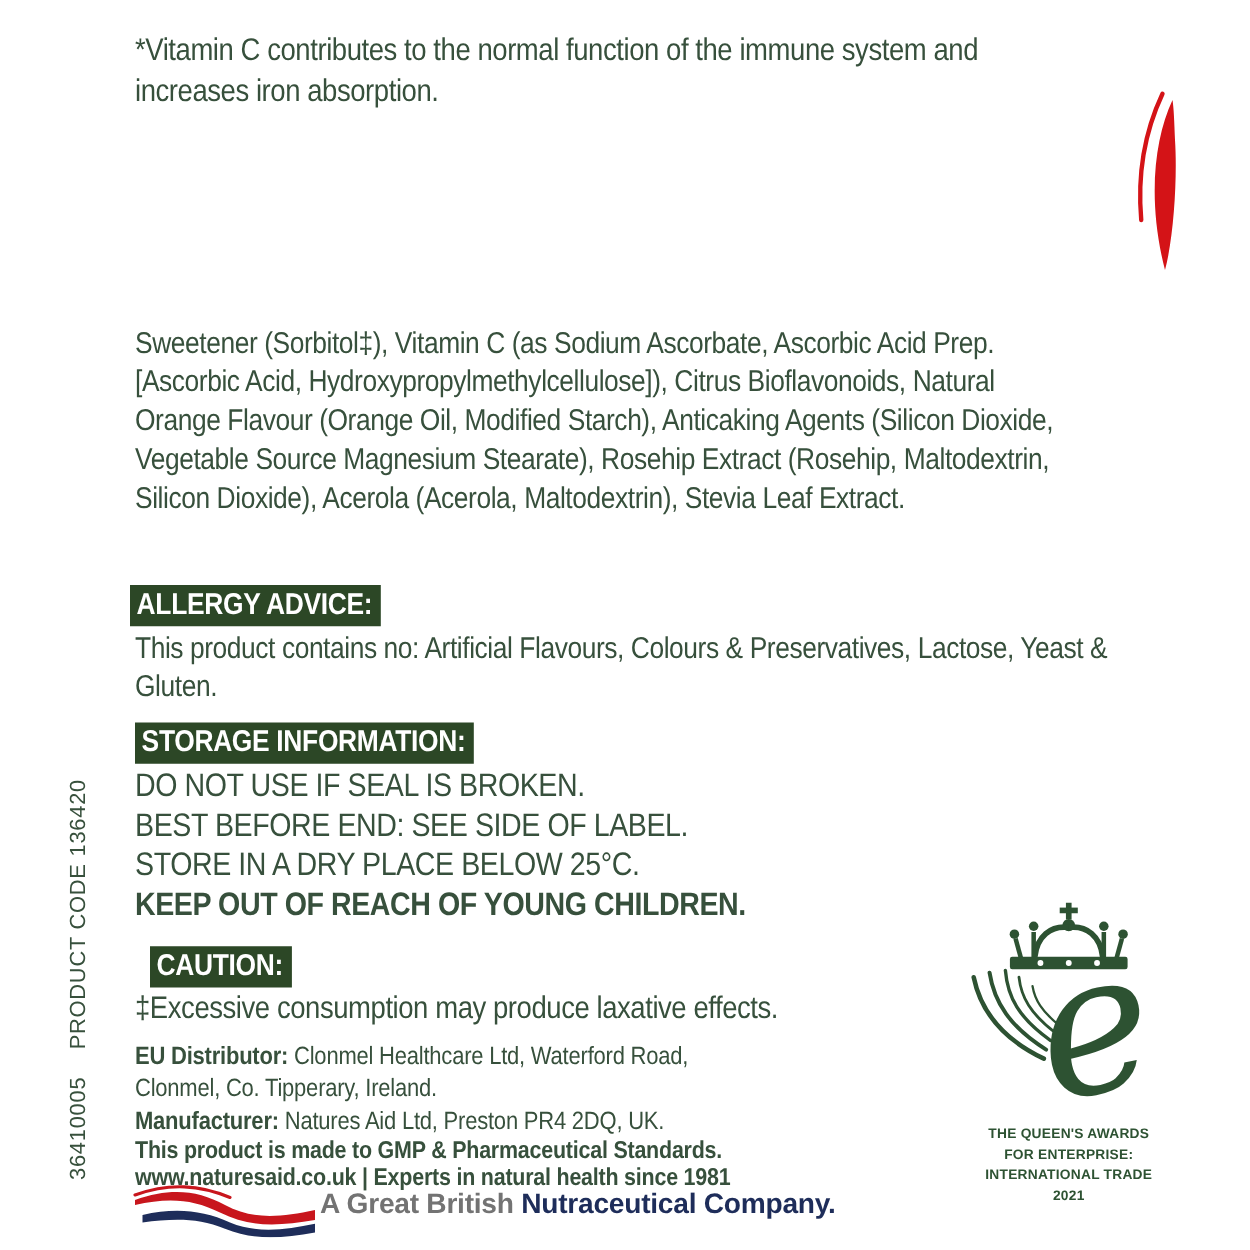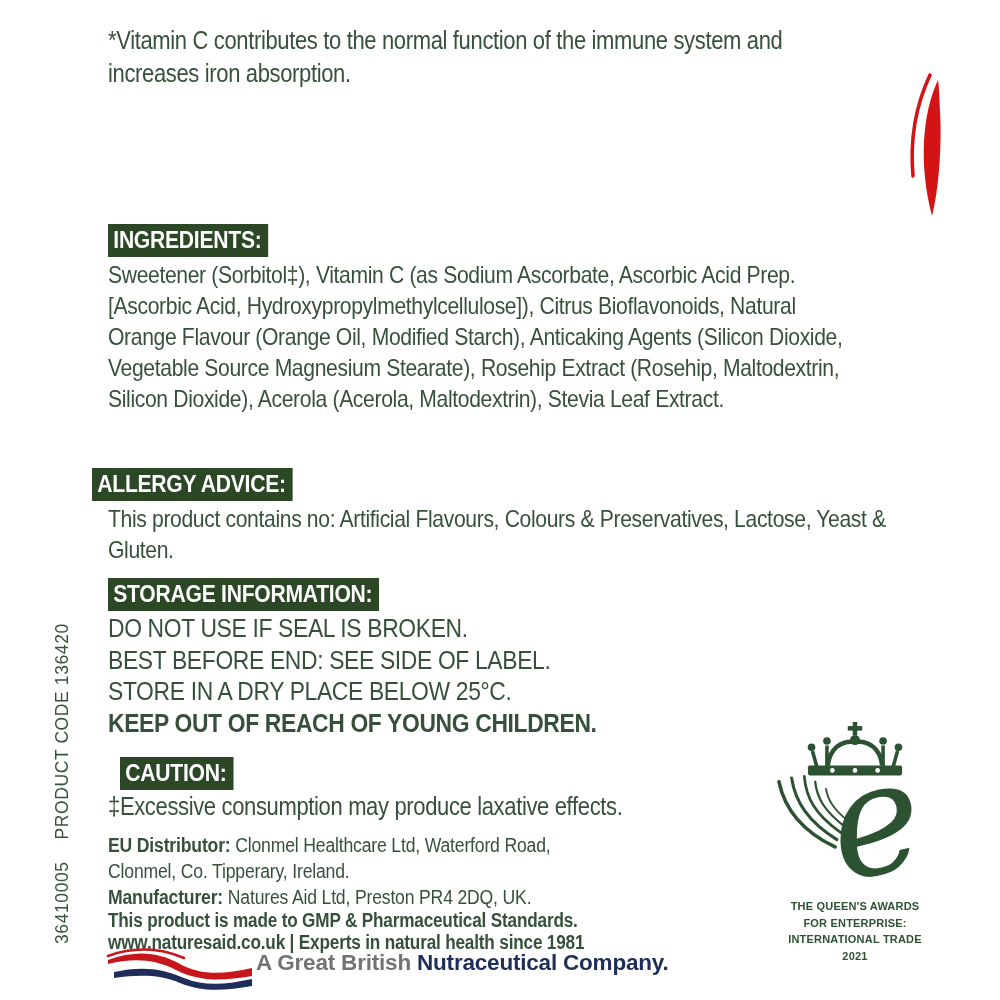--- a/index.html
+++ b/index.html
@@ -34,26 +34,23 @@
   .tag-navy { color:#1e2d5a;text-align:right; }
 </style>
 </head>
 <body>
 
 <div class="stage">
 
   <div class="abs cond body-text" style="left:108px; top:24px; width:820px; font-size:25px; line-height:33px;">*Vitamin C contributes to the normal function of the immune system and increases iron absorption.</div>
 
 
-  <div class="abs" style="left:108px; top:224px;">
-    <span class="heading">INGREDIENTS:</span>
-  </div>
   <div class="abs cond body-text" style="left:108px; top:259px; width:860px;">Sweetener (Sorbitol‡), Vitamin C (as Sodium Ascorbate, Ascorbic Acid Prep. [Ascorbic Acid, Hydroxypropylmethylcellulose]), Citrus Bioflavonoids, Natural Orange Flavour (Orange Oil, Modified Starch), Anticaking Agents (Silicon Dioxide, Vegetable Source Magnesium Stearate), Rosehip Extract (Rosehip, Maltodextrin, Silicon Dioxide), Acerola (Acerola, Maltodextrin), Stevia Leaf Extract.</div>
 
-  <div class="abs" style="left:92px; top:468px;">
+  <div class="abs" style="left:104px; top:468px;">
     <span class="heading">ALLERGY ADVICE:</span>
   </div>
   <div class="abs cond body-text" style="left:108px; top:503px; width:900px;">This product contains no: Artificial Flavours, Colours &amp; Preservatives, Lactose, Yeast &amp; Gluten.</div>
 
   <div class="abs" style="left:108px; top:578px;text-align:right;">
     <span class="heading">STORAGE INFORMATION:</span>
   </div>
   <div class="abs cond" style="left:108px; top:613px;">
     <div class="storage-line">DO NOT USE IF SEAL IS BROKEN.</div>
     <div class="storage-line">BEST BEFORE END: SEE SIDE OF LABEL.</div>

